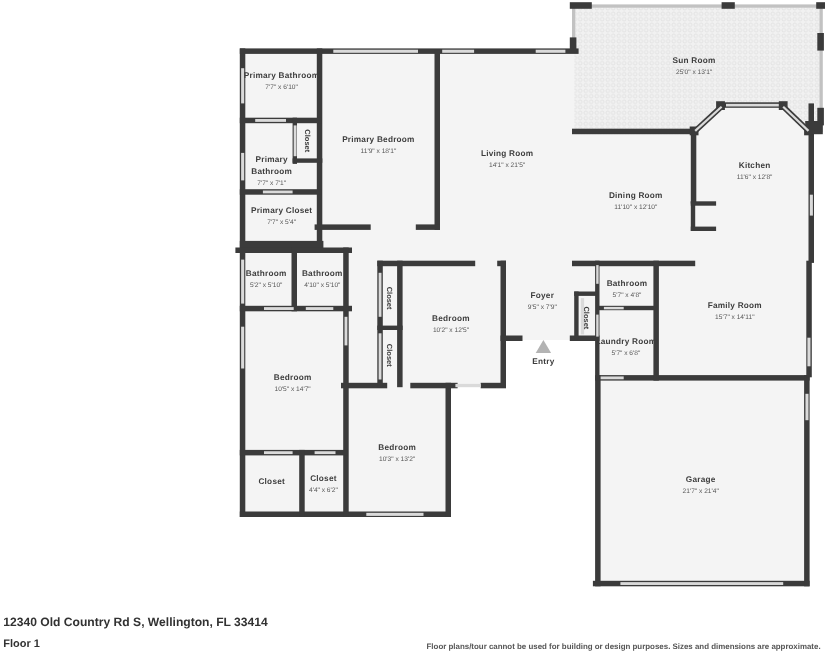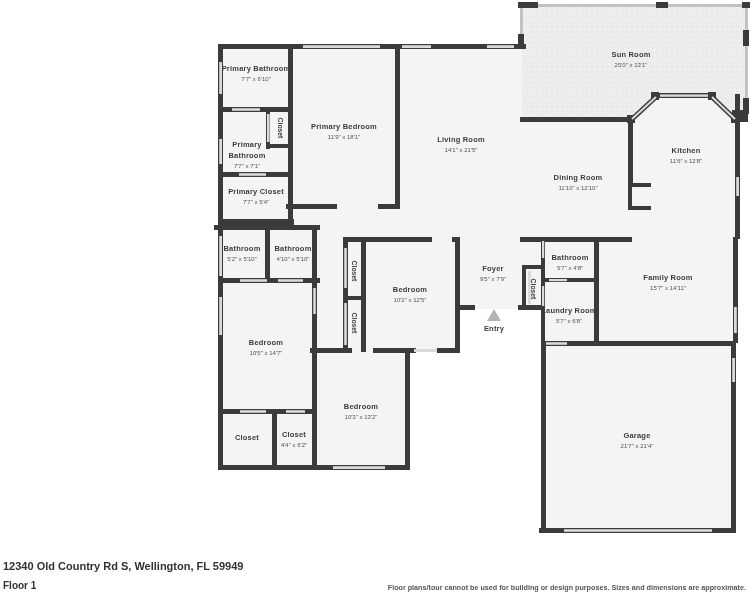--- a/index.html
+++ b/index.html
@@ -168,16 +168,16 @@
         <text text-anchor="middle"><tspan class="room-name" x="569" y="313">Laundry Room</tspan><tspan class="room-dims" x="569" y="323">5'7" x 6'8"</tspan></text>
         <text text-anchor="middle"><tspan class="room-name" x="494" y="331">Entry</tspan></text>
         <text text-anchor="middle"><tspan class="room-name" x="266" y="345">Bedroom</tspan><tspan class="room-dims" x="266" y="355">10'5" x 14'7"</tspan></text>
         <text text-anchor="middle"><tspan class="room-name" x="361" y="409">Bedroom</tspan><tspan class="room-dims" x="361" y="419">10'3" x 13'2"</tspan></text>
         <text text-anchor="middle"><tspan class="room-name" x="247" y="440">Closet</tspan></text>
         <text text-anchor="middle"><tspan class="room-name" x="294" y="437">Closet</tspan><tspan class="room-dims" x="294" y="447">4'4" x 6'2"</tspan></text>
         <text text-anchor="middle"><tspan class="room-name" x="637" y="438">Garage</tspan><tspan class="room-dims" x="637" y="448">21'7" x 21'4"</tspan></text>
       </g>
   </svg>
 
-  <div class="address">12340 Old Country Rd S, Wellington, FL 59949</div>
+  <div class="address">12340 Old Country Rd S, Wellington, FL 33414</div>
   <div class="floor-label">Floor 1</div>
   <div class="disclaimer">Floor plans/tour cannot be used for building or design purposes. Sizes and dimensions are approximate.</div>
 </div>
 
 </body></html>

